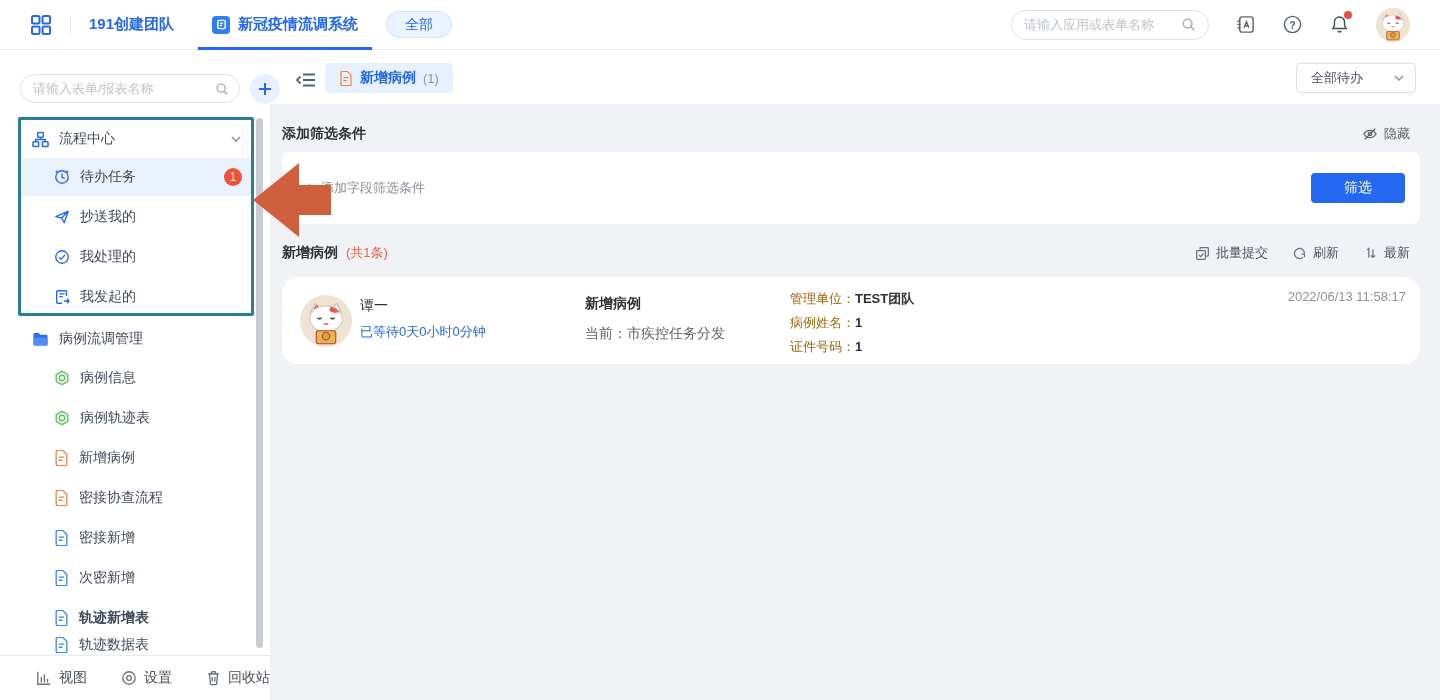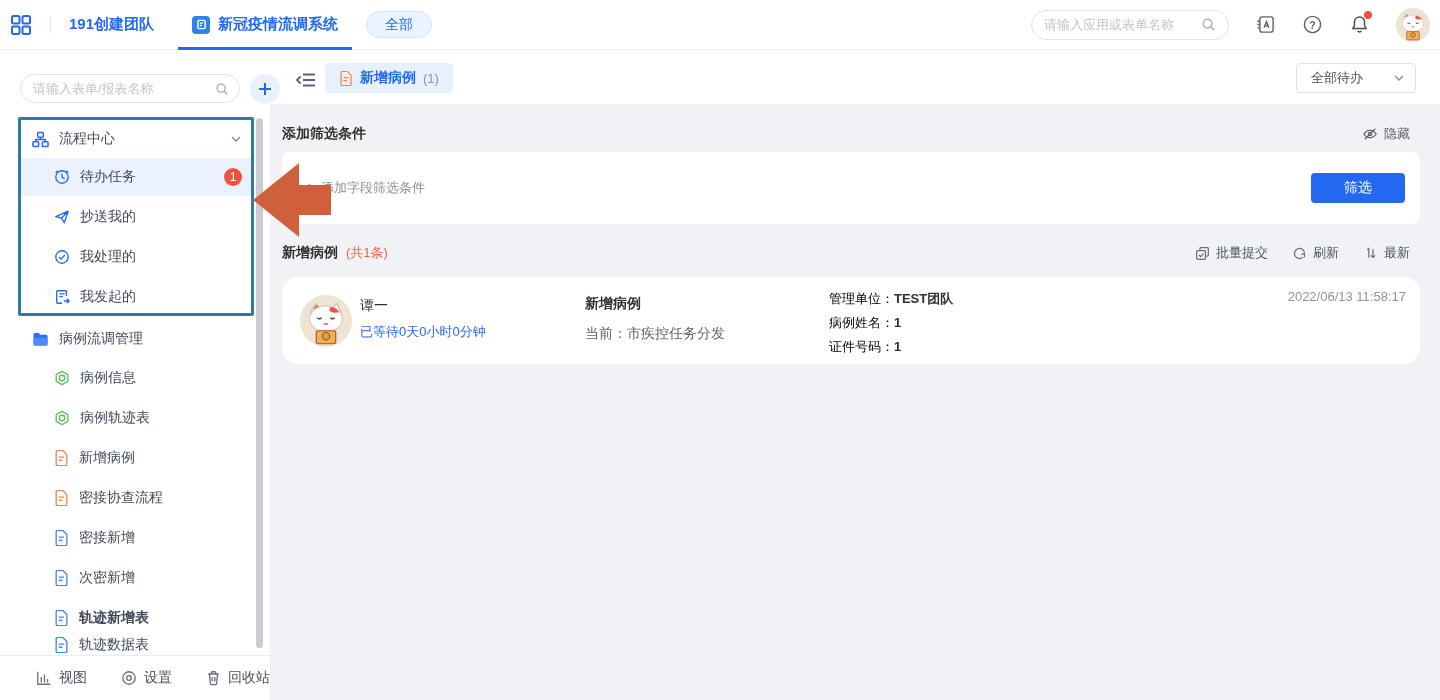--- a/index.html
+++ b/index.html
@@ -3,21 +3,21 @@
 <meta charset="utf-8">
 <style>
   * { margin:0; padding:0; box-sizing:border-box; }
   html,body { width:1440px; height:700px; overflow:hidden; }
   body { font-family:"Liberation Sans", sans-serif; background:#f0f2f5; color:#303133; }
   #app { position:relative; width:1440px; height:700px; background:#f0f2f5; overflow:hidden; }
   svg { display:block; }
 
   
   .topbar { position:absolute; top:0; left:0; width:1440px; height:50px; background:#fff;
-            border-bottom:1px solid #eef0f4; display:flex; align-items:center; padding:0 10px; z-index:30; }
+            border-bottom:1px solid #eef0f4; display:flex; align-items:center; padding:0 30px; z-index:30; }
   .tb-divider { width:1px; height:18px; background:#e3e6ec; margin:0 18px; }
   .team-name { color:#2468f2; font-size:15px; font-weight:600; white-space:nowrap; cursor:pointer; }
   .app-tab { position:relative; height:50px; display:flex; align-items:center; gap:8px; margin-left:38px; cursor:pointer; }
   .app-tab .tab-underline { position:absolute; left:-14px; right:-14px; bottom:0; height:3px; background:#2468f2; }
   .app-tab-label { color:#2368f2; font-size:15px; font-weight:600; white-space:nowrap; }
   .app-icon { width:18px; height:18px; border-radius:4px; background:#2e7ff0; display:flex; align-items:center; justify-content:center; }
   .scope-pill { margin-left:28px; height:27px; padding:0 18px; border-radius:14px; background:#eaf3fe;
                 border:1px solid #cfe3fb; color:#2468f2; font-size:14px; display:flex; align-items:center; cursor:pointer; }
   .tb-spacer { flex:1; }
   .tb-search { width:198px; height:30px; border:1px solid #e0e3e9; border-radius:15px; display:flex;
@@ -90,21 +90,21 @@
 
   .list-panel { position:absolute; top:227px; left:12px; right:20px; height:87px; background:#fff; border-radius:16px; }
   .record { position:absolute; inset:0; cursor:pointer; }
   .rec-avatar { position:absolute; left:18px; top:18px; width:52px; height:52px; border-radius:50%; overflow:hidden; background:#efe7da; }
   .rec-name { position:absolute; left:78px; top:20px; font-size:14px; color:#303133; }
   .rec-wait { position:absolute; left:78px; top:46px; font-size:13px; color:#2468f2; }
   .rec-flow { position:absolute; left:303px; top:18px; font-size:14px; font-weight:700; color:#303133; }
   .rec-current { position:absolute; left:303px; top:48px; font-size:14px; color:#606266; }
   .rec-fields { position:absolute; left:508px; top:10px; display:flex; flex-direction:column; gap:1px; }
   .rec-field { font-size:13px; line-height:23px; display:flex; }
-  .rec-field .f-label { color:#000000;margin-left:39px; }
+  .rec-field .f-label { color:#a16207; }
   .rec-field .f-value { color:#303133; font-weight:600; }
   .rec-time { position:absolute; right:14px; top:12px; font-size:13px; color:#909399; }
 
   .red-arrow { position:absolute; left:250px; top:161px; z-index:40; pointer-events:none; }
 </style>
 </head>
 <body>
 
 <div id="app">
 

